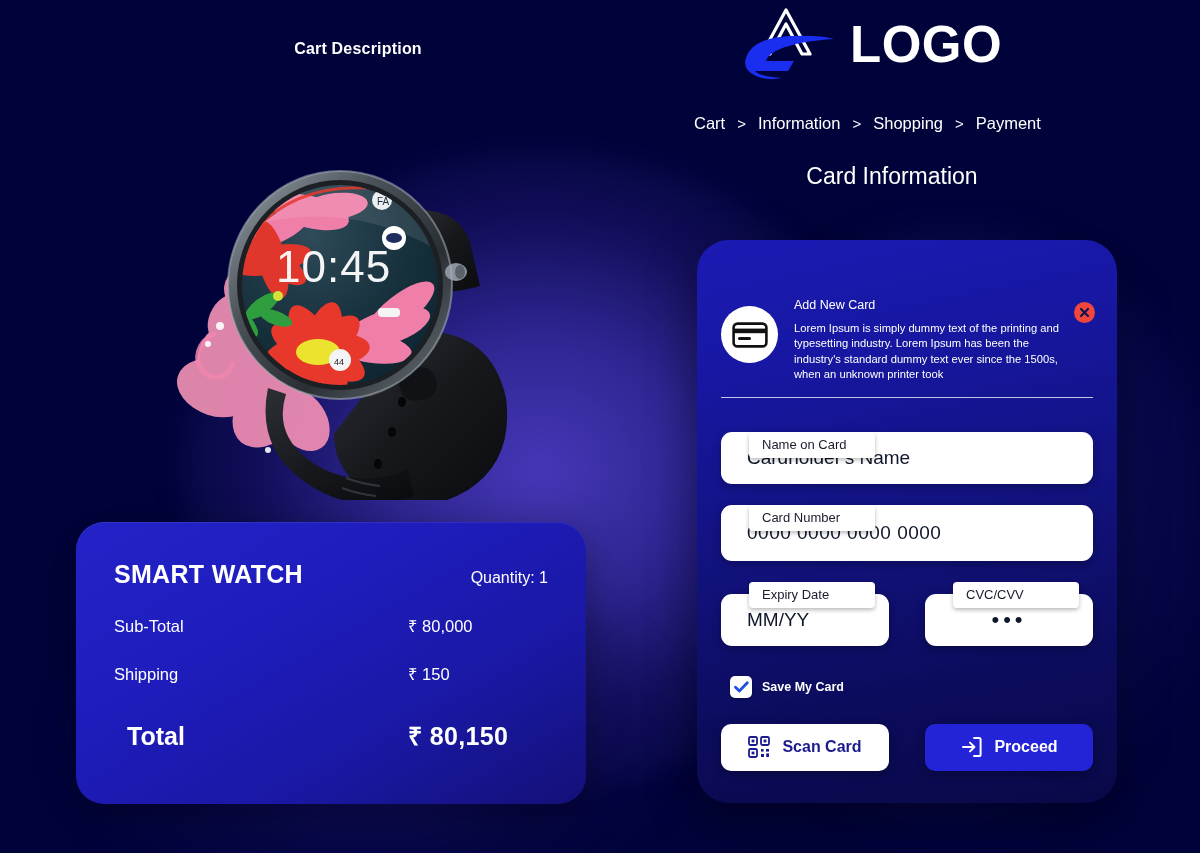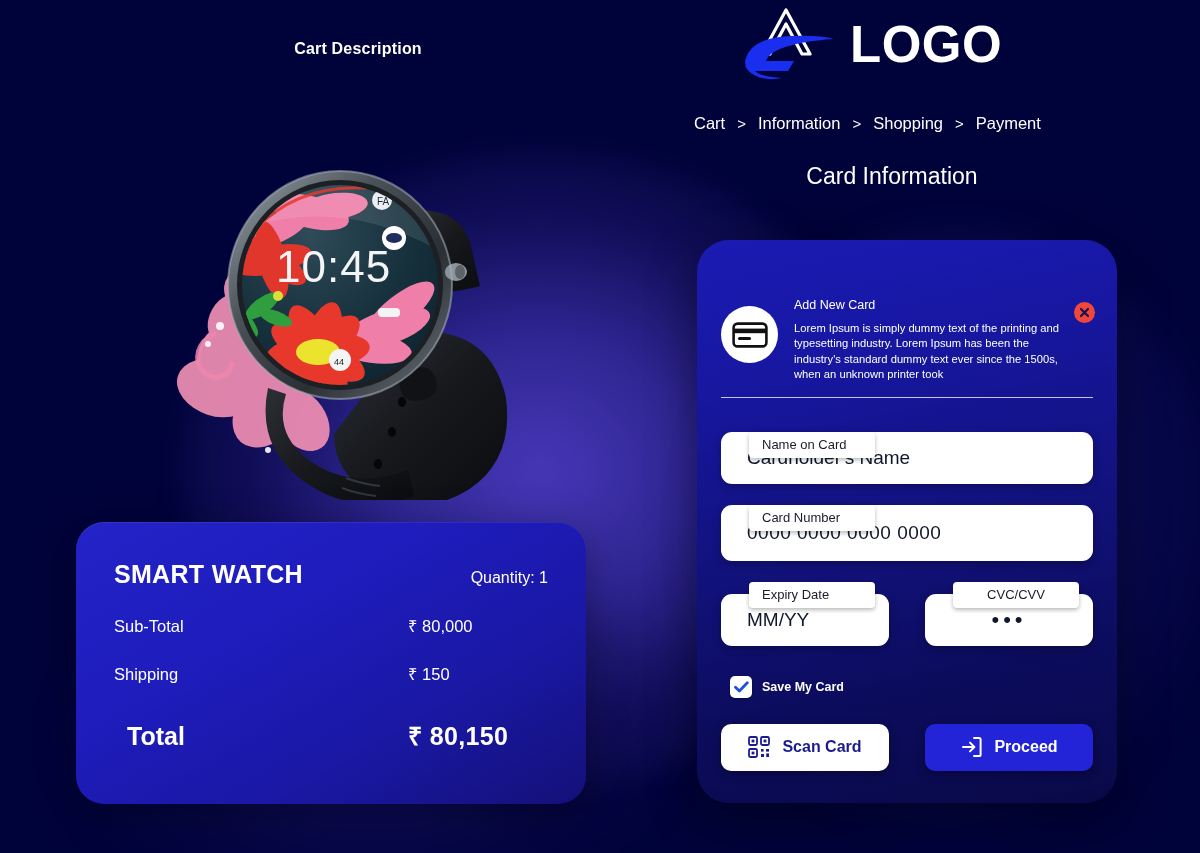--- a/index.html
+++ b/index.html
@@ -223,21 +223,21 @@
     z-index: 2;
     background: #ffffff;
     color: #1b1b2e;
     font-size: 13px;
     border-radius: 4px;
     padding: 5px 13px 6px 13px;
     min-width: 126px;
     box-shadow: 0 2px 4px rgba(0,0,0,.28);
     margin-left: 8px;
   }
-  .field-label.centered { text-align: center; }
+  .field-label.centered { }
 
   .field-box {
     position: relative;
     margin-top: 12px;
     background: #ffffff;
     border-radius: 11px;
     height: 52px;
     display: flex;
     align-items: center;
     padding: 0 0 0 26px;

